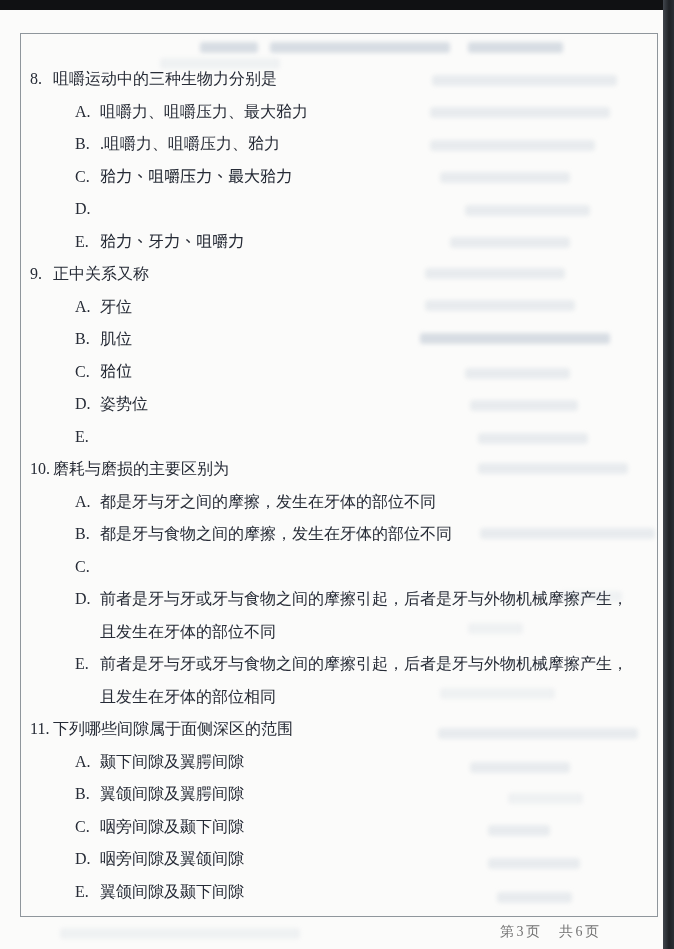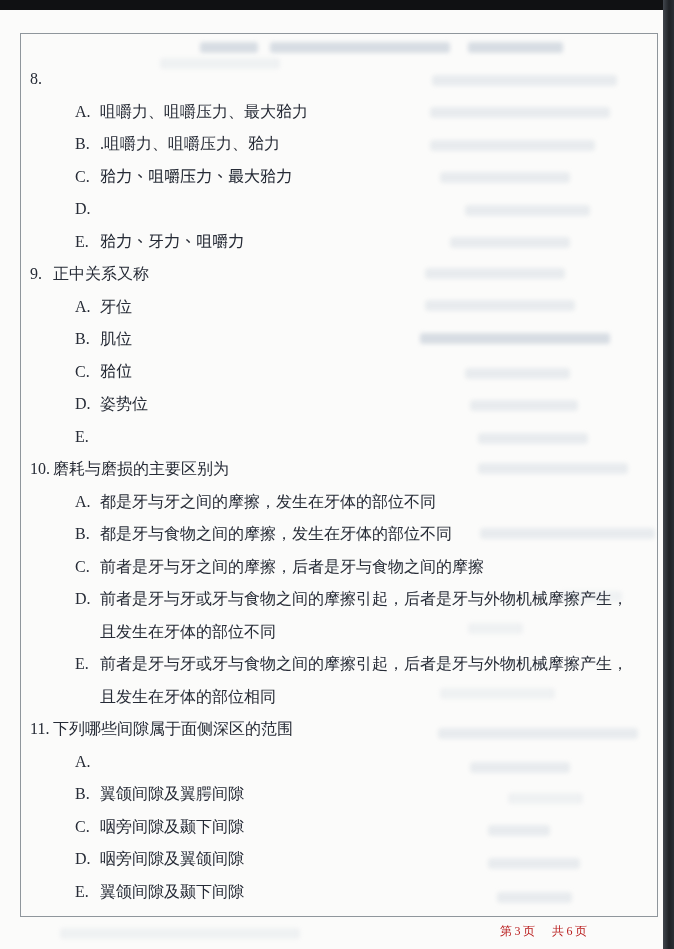--- a/index.html
+++ b/index.html
@@ -68,23 +68,23 @@
   .q-opt .opt-label {
     flex: 0 0 auto;
     min-width: 25px;
   }
   .q-text, .opt-text {
     white-space: pre-line;
   }
   
   .footer {
     position: absolute; left: 500px; top: 923px;
-    font-size: 12px;
+    font-size: 14px;
     letter-spacing: 2.5px;
-    color: #b91c1c;
+    color: #737373;
     font-family: "Liberation Serif", "DejaVu Serif", serif;
   }
 </style>
 </head>
 <body>
 
 <div class="paper"></div>
 
 <div id="bleed-layer">
     <div class="bleed dense" style="left: 200px; top: 42px; width: 58px;"></div>
@@ -116,20 +116,21 @@
     <div class="bleed" style="left: 497px; top: 892px; width: 75px;"></div>
     <div class="bleed light" style="left: 60px; top: 928px; width: 240px;"></div>
   </div>
 
 <div class="page-frame"></div>
 
 <div class="content" id="questions">
     <div class="q">
       <div class="q-line q-stem">
         <span class="q-num">8.</span>
+        <span class="q-text">咀嚼运动中的三种生物力分别是</span>
       </div>
       <div class="q-line q-opt">
         <span class="opt-label">A.</span>
         <span class="opt-text">咀嚼力、咀嚼压力、最大𬌗力</span>
       </div>
       <div class="q-line q-opt">
         <span class="opt-label">B.</span>
         <span class="opt-text">.咀嚼力、咀嚼压力、𬌗力</span>
       </div>
       <div class="q-line q-opt">
@@ -177,40 +178,40 @@
       <div class="q-line q-opt">
         <span class="opt-label">A.</span>
         <span class="opt-text">都是牙与牙之间的摩擦，发生在牙体的部位不同</span>
       </div>
       <div class="q-line q-opt">
         <span class="opt-label">B.</span>
         <span class="opt-text">都是牙与食物之间的摩擦，发生在牙体的部位不同</span>
       </div>
       <div class="q-line q-opt">
         <span class="opt-label">C.</span>
-        <span class="opt-text">前者是牙与牙之间的摩擦，后者是牙与食物之间的摩擦</span>
       </div>
       <div class="q-line q-opt">
         <span class="opt-label">D.</span>
         <span class="opt-text">前者是牙与牙或牙与食物之间的摩擦引起，后者是牙与外物机械摩擦产生，
 且发生在牙体的部位不同</span>
       </div>
       <div class="q-line q-opt">
         <span class="opt-label">E.</span>
         <span class="opt-text">前者是牙与牙或牙与食物之间的摩擦引起，后者是牙与外物机械摩擦产生，
 且发生在牙体的部位相同</span>
       </div>
     </div>
     <div class="q">
       <div class="q-line q-stem">
         <span class="q-num">11.</span>
         <span class="q-text">下列哪些间隙属于面侧深区的范围</span>
       </div>
       <div class="q-line q-opt">
         <span class="opt-label">A.</span>
+        <span class="opt-text">颞下间隙及翼腭间隙</span>
       </div>
       <div class="q-line q-opt">
         <span class="opt-label">B.</span>
         <span class="opt-text">翼颌间隙及翼腭间隙</span>
       </div>
       <div class="q-line q-opt">
         <span class="opt-label">C.</span>
         <span class="opt-text">咽旁间隙及颞下间隙</span>
       </div>
       <div class="q-line q-opt">

